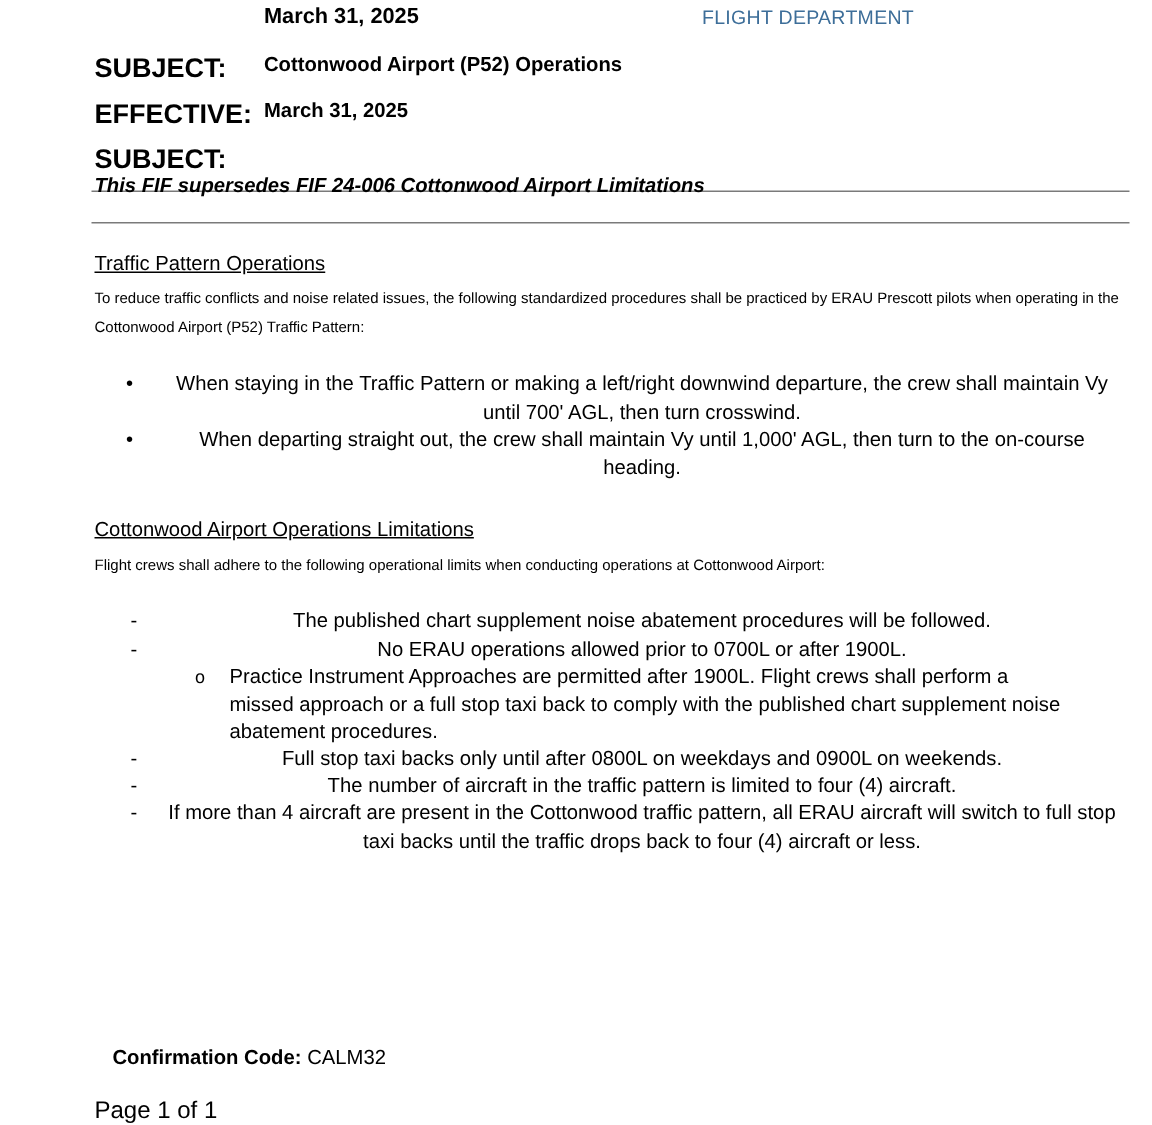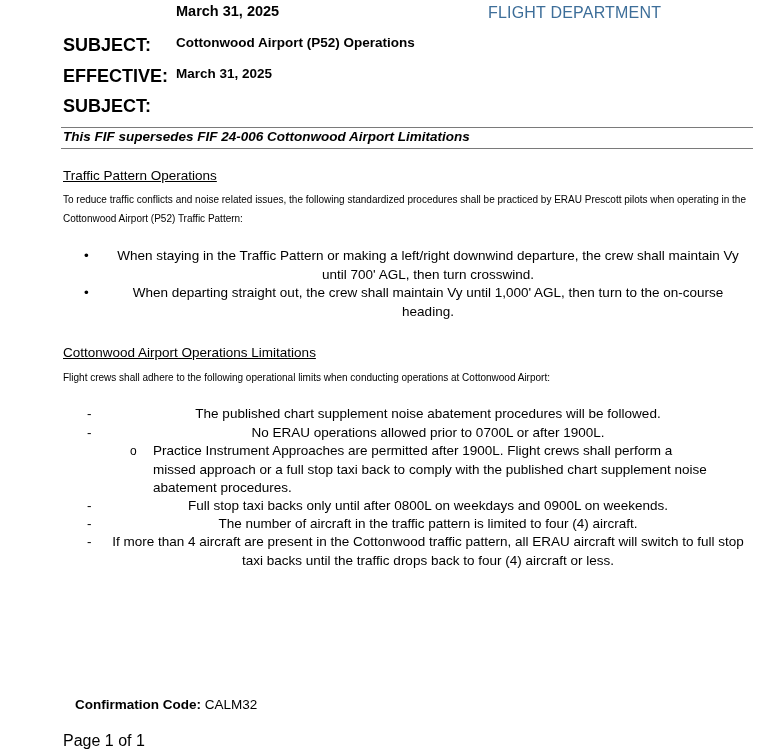--- a/index.html
+++ b/index.html
@@ -16,42 +16,42 @@
       color: #000;
       font-size: 14px;
     }
     .abs { position: absolute; }
     .bold { font-weight: bold; }
     .hdr-date {
       left: 176px; top: 3px;
       font-size: 14.5px; font-weight: bold;
     }
     .dept {
-      left: 488px; top: 4px;
-      font-size: 16px;
+      left: 468px; top: 4px;
+      font-size: 13px;
       color: #3d6e99;
       letter-spacing: 0.2px;
     }
     .lbl {
       left: 63px;
       font-weight: bold;
       font-size: 18px;
     }
     .val {
       left: 176px;
       font-weight: bold;
       font-size: 13.5px;
       text-align: right;
     }
     .rule {
       left: 61px; width: 692px; height: 0;
       border-top: 1px solid #7a7a7a;
     }
     .summary-line {
-      left: 63px; top: 129px;
+      left: 63px; top: 116px;
       font-style: italic; font-weight: bold;
       font-size: 13.5px;
     }
     .section-title {
       left: 63px;
       font-weight: normal; text-decoration: underline;
       font-size: 13.5px;
     }
     .para {
       left: 63px; width: 690px;

